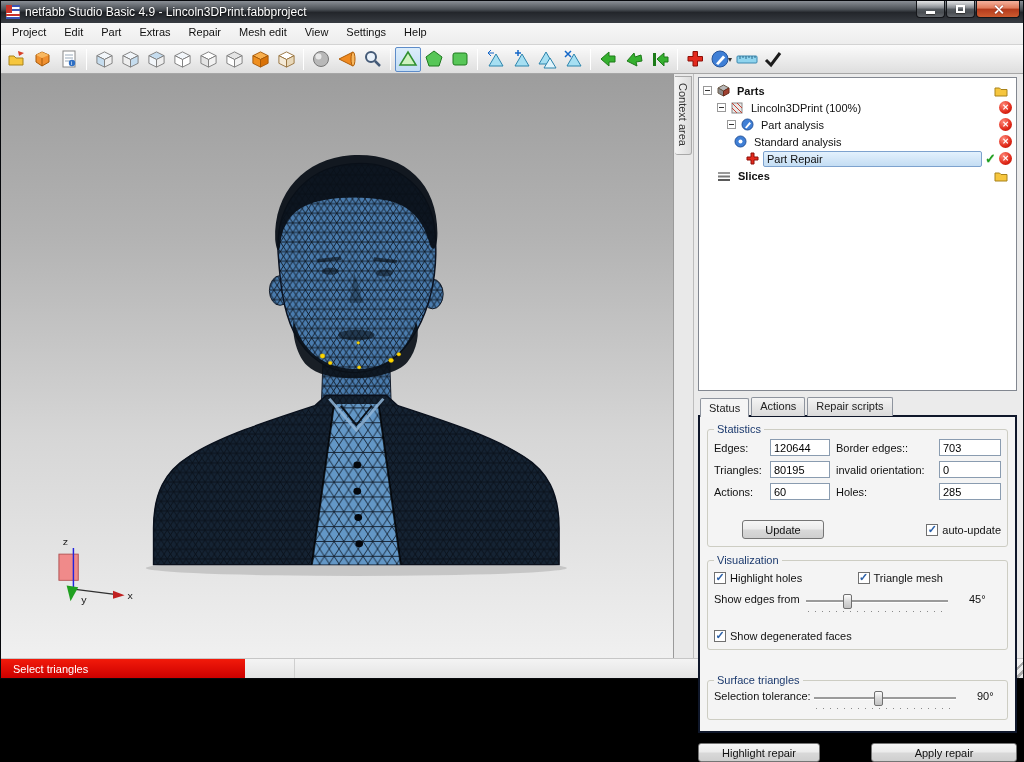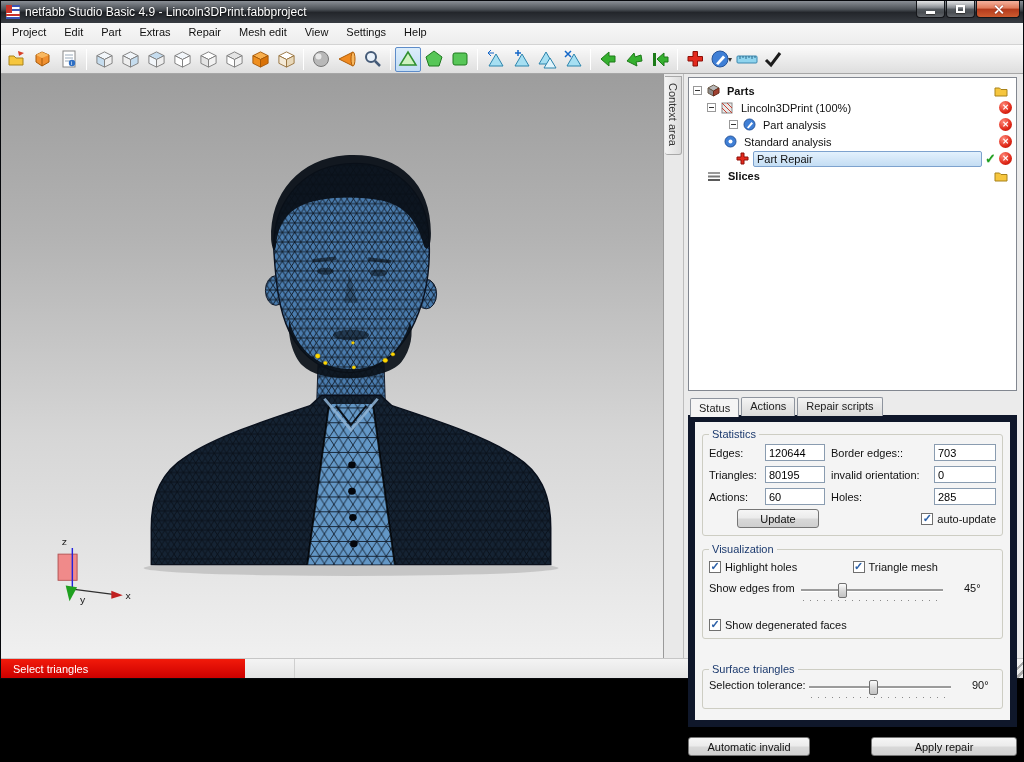--- a/index.html
+++ b/index.html
@@ -57,27 +57,27 @@
   .sel{flex:1;background:linear-gradient(#e3f1fd,#c4ddf3);border:1px solid #7da2ce;border-radius:2px;padding:0 3px;line-height:14px}
   .tspacer{flex:1}
   .xcircle{width:13px;height:13px;border-radius:50%;background:radial-gradient(circle at 35% 30%,#ff8a7a,#e02818 60%,#a80e00);display:inline-flex;align-items:center;justify-content:center;margin-left:3px;flex:0 0 13px}
   .xcircle i{font-style:normal;color:#fff;font-size:8px;font-weight:bold;line-height:1}
   .gcheck{color:#1f9e1f;font-weight:bold;font-size:13px;margin-left:3px;line-height:1;text-shadow:0 1px 0 #bde6bd}
 
   
   .tabs{display:flex;margin-top:6px;padding-left:2px;position:relative;z-index:2}
   .tab{padding:2px 8px 3px;border:1px solid #8e949e;border-bottom:none;border-radius:2px 2px 0 0;background:linear-gradient(#f4f4f4,#dadada);margin-right:2px;color:#222}
   .tab.active{background:#f5f5f5;position:relative;top:1px;padding-top:3px;border-color:#8e949e}
-  .tabpage{border:7px solid #0f172a;background:#f4f4f4;flex:0 0 292px;padding:6px 7px 4px;margin-top:-1px;position:relative;z-index:1}
+  .tabpage{border:2px solid #0f172a;background:#f4f4f4;flex:0 0 292px;padding:6px 7px 4px;margin-top:-1px;position:relative;z-index:1}
 
   .group{border:1px solid #cdcdc3;border-radius:3px;padding:4px 6px 7px;margin-bottom:7px}
   .group legend{color:#1c3a6e;padding:0 3px}
   .statgrid{display:grid;grid-template-columns:50px 60px 97px 62px;column-gap:6px;row-gap:5px;align-items:center}
   .tbox{height:17px;border:1px solid #8a9cb0;background:#fff;font:11px "Liberation Sans",sans-serif;padding:0 3px;width:100%}
-  .stat-actions{display:flex;align-items:center;margin-top:4px}
+  .stat-actions{display:flex;align-items:center;margin-top:20px}
   .btn{height:19px;border:1px solid #757575;border-radius:3px;background:linear-gradient(#f6f6f6,#ebebeb 48%,#d9d9d9 52%,#cfcfcf);font:11px "Liberation Sans",sans-serif;color:#111;padding:0 8px}
   .update-btn{width:82px;margin-left:28px}
   .cbwrap{display:flex;align-items:center}
   .cb{width:12px;height:12px;border:1px solid #707070;background:#fff;display:inline-flex;align-items:center;justify-content:center;margin-right:4px;flex:0 0 12px}
   .cb i{font-style:normal;color:#2d61a8;font-size:11px;font-weight:bold;line-height:1;margin-top:-1px}
   .auto-update{margin-left:auto}
 
   .vrow-checks{display:grid;grid-template-columns:1fr 1fr;margin:2px 0 9px}
   .vrow-slider{display:flex;align-items:flex-start;margin-bottom:2px}
   .slider-label{width:92px}
@@ -442,21 +442,21 @@
                 <rect x="1" y="1" width="10" height="10" fill="#e8e8e8" stroke="#888"></rect>
                 <path d="M1,1 L11,11 M1,6 L6,11 M6,1 L11,6" stroke="#c84030"></path>
               </svg>
             </span>
           <span class="tlabel">Lincoln3DPrint (100%)</span>
           <span class="tspacer"></span>
           <span class="xcircle">
               <i>✕</i>
             </span>
         </div>
-        <div class="trow" style="padding-left:40px">
+        <div class="trow" style="padding-left:28px">
           <span class="expander"></span>
           <span class="ticon">
               <svg width="13" height="13" viewBox="0 0 13 13">
                 <circle cx="6.5" cy="6.5" r="5.5" fill="#3f7fd6" stroke="#26549a"></circle>
                 <path d="M4,9.5 L8.5,4 L10,5.5 L5.5,10.5 Z" fill="#fff"></path>
               </svg>
             </span>
           <span class="tlabel">Part analysis</span>
           <span class="tspacer"></span>
           <span class="xcircle">
@@ -587,21 +587,21 @@
               <span class="thumb" style="left:42%"></span>
               <span class="ticks"></span>
             </span>
             <span class="slider-value">90°</span>
           </div>
         </fieldset>
 
       </div>
 
       <div class="panel-actions">
-        <button class="btn btn-auto">Automatic invalid</button>
+        <button class="btn btn-auto">Highlight repair</button>
         <button class="btn btn-apply">Apply repair</button>
       </div>
 
     </div>
   </div>
 
   <div class="statusbar">
     <div class="status-mode">Select triangles</div>
     <div class="status-sep"></div>
     <div class="grip"></div>

